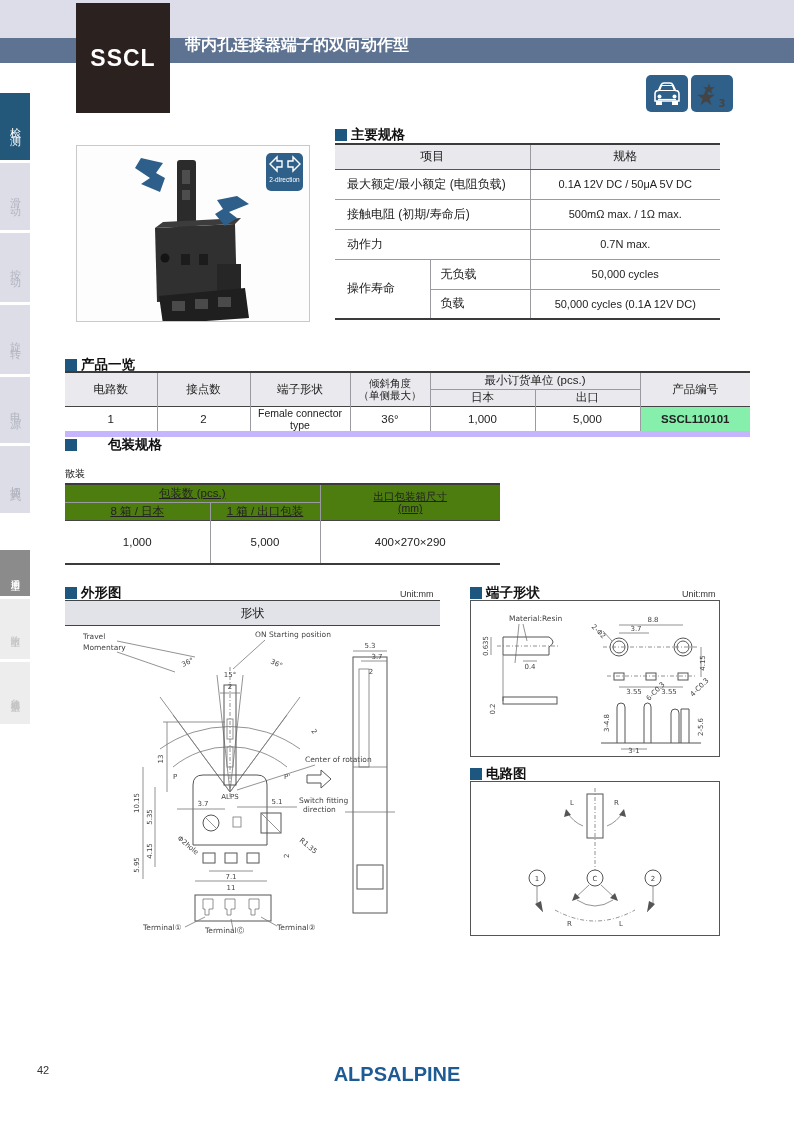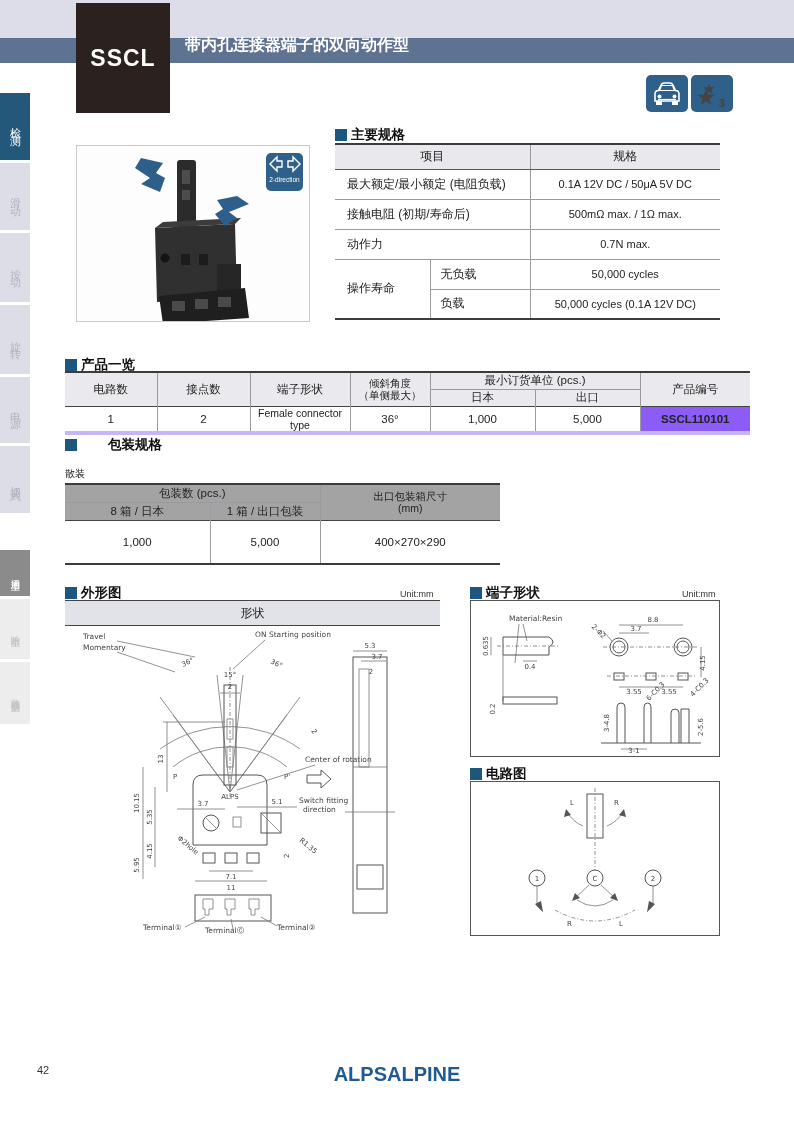--- a/index.html
+++ b/index.html
@@ -43,33 +43,33 @@
   td { overflow:hidden; }
   .spec-table { position:absolute; left:335px; top:143px; width:385px; font-size:12px;
                 border-top:2px solid #3b3b3b; border-bottom:2px solid #3b3b3b; }
   .spec-table td { height:30px; border-top:1px solid #9a9aa0; }
   .spec-table tr.hd td { height:25px; background:#e9e9ed; text-align:center; border-top:none; border-bottom:1.5px solid #555; }
   .spec-table td.item { padding-left:12px; }
   .spec-table td.val { text-align:center; font-size:11px; }
   .vl { border-left:1px solid #9a9aa0; }
 
   .prod-table { position:absolute; left:65px; top:371px; width:655px; font-size:11.5px;
-                border-top:2px solid #3b3b3b; border-bottom:4px solid #c4b5fd; }
+                border-top:2px solid #3b3b3b; border-bottom:6px solid #c4b5fd; }
   .prod-table td { text-align:center; }
   .prod-table tr.hd td { background:#eaeaee; }
   .prod-table tr.hd1 td { height:17px; }
   .prod-table tr.hd2 td { height:17px; border-top:1px solid #9a9aa0; }
   .prod-table tr.bd td { height:26px; border-top:1.5px solid #444; }
-  .prod-table td.pn { background:#8b5cf6; font-weight:bold; }
+  .prod-table td.pn { background:#86efac; font-weight:bold; }
   .small2 { font-size:10.5px; line-height:1.15; }
 
   .pack-table { position:absolute; left:65px; top:483px; width:435px; font-size:11.5px;
                 border-top:2px solid #3b3b3b; border-bottom:2px solid #3b3b3b; }
   .pack-table td { text-align:center; }
-  .pack-table tr.hd td { background:#a3a3a3; height:18px; }
+  .pack-table tr.hd td { background:#4d7c0f; height:18px;text-decoration:underline; }
   .pack-table tr.hd2 td { border-top:1px solid #9a9aa0; }
   .pack-table tr.bd td { height:44px; border-top:1.5px solid #444; }
   .pack-sub { position:absolute; left:65px; top:467px; font-size:10px; color:#222; }
 
   
   .shape-bar { position:absolute; left:65px; top:600px; width:375px; height:26px; background:#e2e3e8;
                border-top:1.5px solid #444; border-bottom:1.5px solid #444; display:flex; align-items:center; justify-content:center;
                font-size:12px; color:#222; }
   .draw-area { position:absolute; left:65px; top:627px; width:375px; height:310px; }
   .term-box { position:absolute; left:470px; top:600px; width:250px; height:157px; border:1.5px solid #555; background:#fff; }

